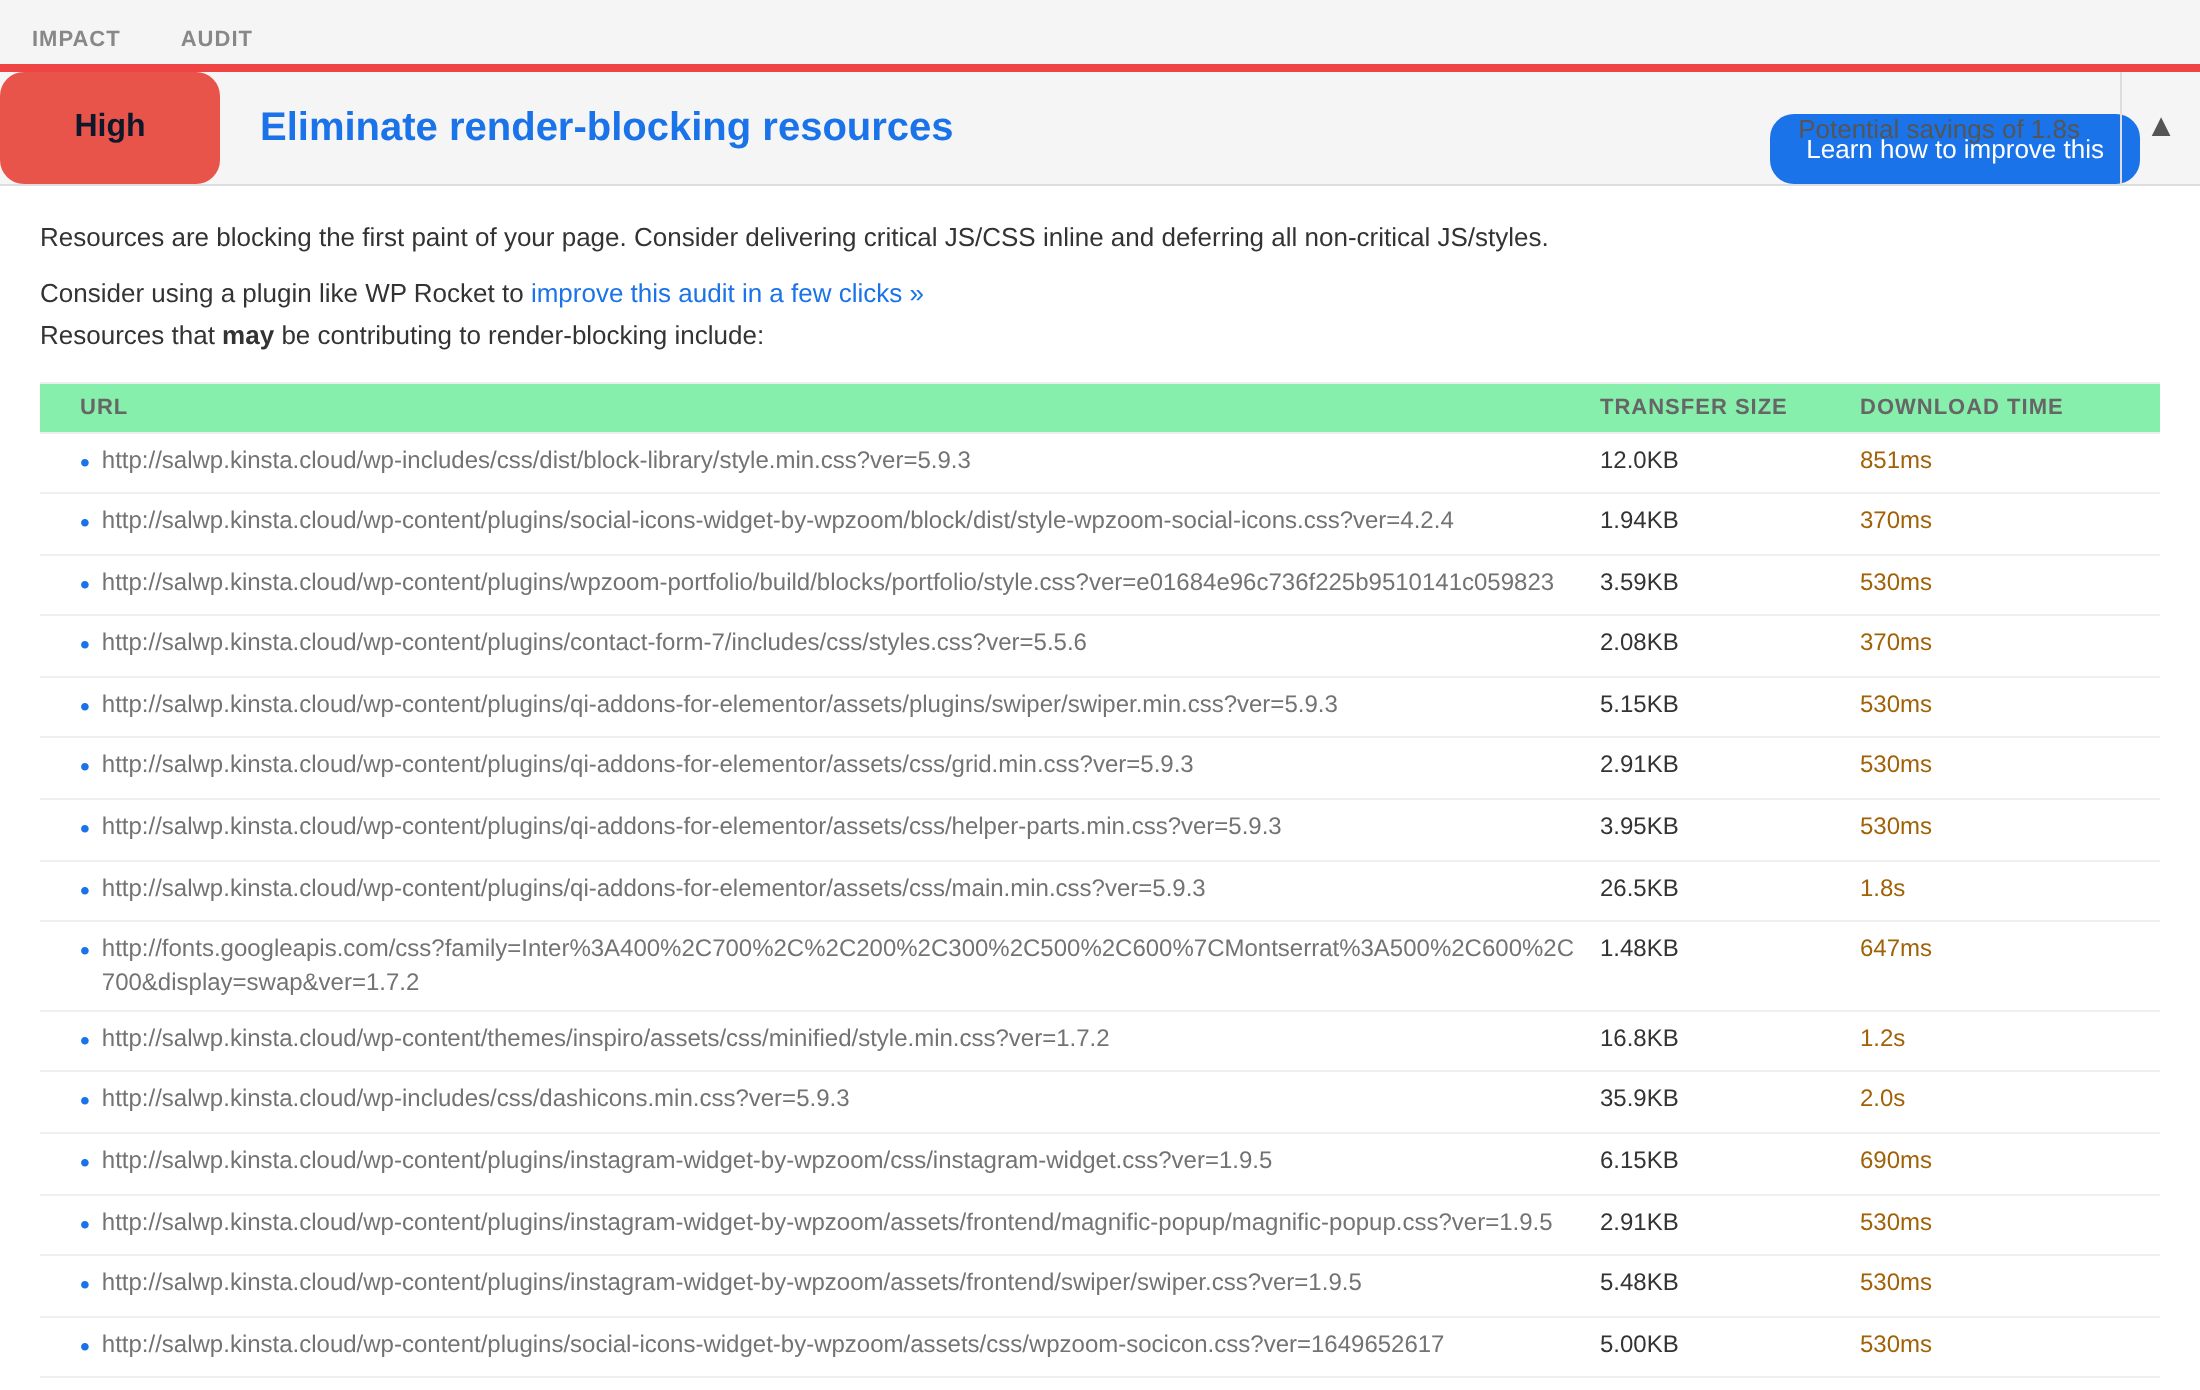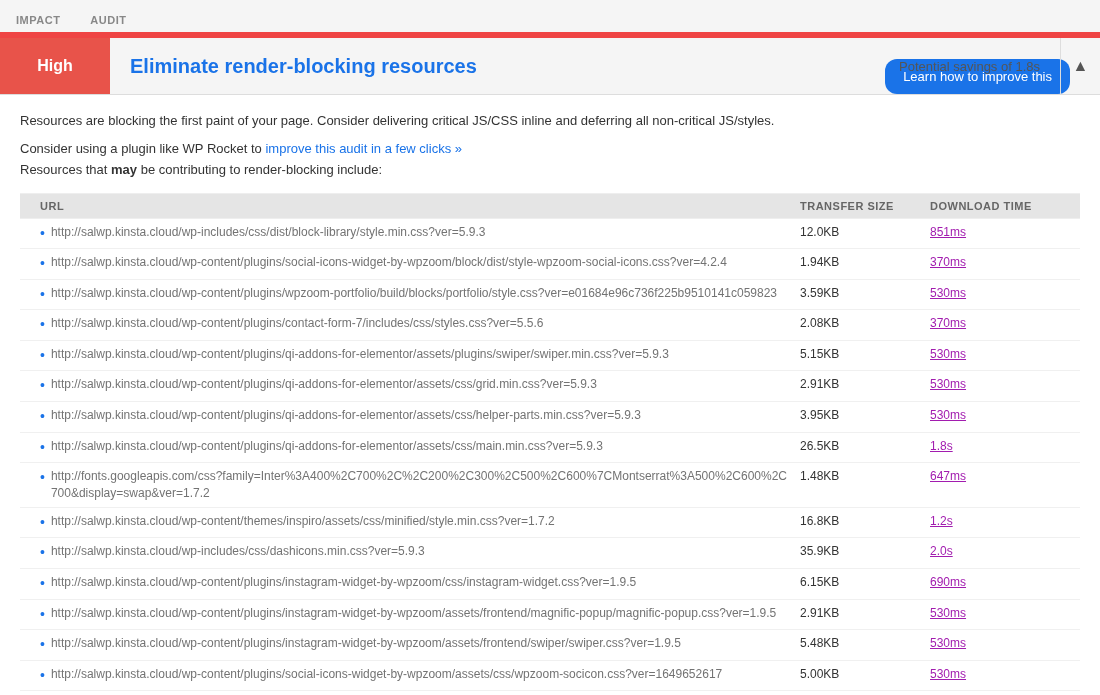--- a/index.html
+++ b/index.html
@@ -3,50 +3,51 @@
   <meta charset="utf-8">
   <style>
     * { box-sizing: border-box; margin: 0; padding: 0; }
     body { font-family: Arial, sans-serif; font-size: 13px; color: #333; background: #fff; width: 1100px; }
 
     .tabs-bar {
       display: flex;
       gap: 30px;
       padding: 8px 16px 0 16px;
       background: #f5f5f5;
-      border-bottom: 6px solid #ef4444;
+      border-bottom: 4px solid #ef4444;
     }
     .tab {
       font-size: 11px;
       font-weight: bold;
       color: #888;
       padding: 6px 0;
       cursor: pointer;
       letter-spacing: 0.5px;
     }
 
     .header-row {
       display: flex;
       align-items: center;
       background: #f5f5f5;
       border-bottom: 1px solid #ddd;
       padding: 0;
     }
     .impact-badge {
       background: #e8534a;
-      color: #ffffff;
+      color: #0f172a;
       font-size: 16px;
       font-weight: bold;
       padding: 0 20px;
       display: flex;
       align-items: center;
       justify-content: center;
       min-width: 110px;
       height: 56px;
       flex-shrink: 0;
+      border-radius: 12px;
     }
     .header-title {
       color: #1a73e8;
       font-size: 20px;
       font-weight: bold;
       padding: 0 20px;
       flex: 1;
     }
     .savings-text {
       color: #555;
@@ -111,21 +112,21 @@
     .resources-note strong { font-weight: bold; }
 
     .table-section { margin-top: 8px; }
 
     .table-header {
       display: flex;
       align-items: center;
       padding: 6px 0 6px 20px;
       border-top: 1px solid #eee;
       border-bottom: 1px solid #eee;
-      background: #e5e5e5;
+      background: #86efac;
     }
     .col-url {
       flex: 1;
       font-size: 11px;
       font-weight: bold;
       color: #666;
       letter-spacing: 0.5px;
       text-transform: uppercase;
     }
     .col-size {
@@ -174,23 +175,22 @@
     }
     .size-col {
       width: 130px;
       font-size: 12px;
       color: #333;
       padding-top: 1px;
     }
     .time-col {
       width: 150px;
       font-size: 12px;
-      color: #a21caf;
+      color: #a16207;
       padding-top: 1px;
-      text-decoration: underline;
     }
 
     .clearfix::after { content: ''; display: table; clear: both; }
   </style>
 </head>
 <body>
 
 <div class="tabs-bar">
   <div class="tab">IMPACT</div>
   <div class="tab">AUDIT</div>

